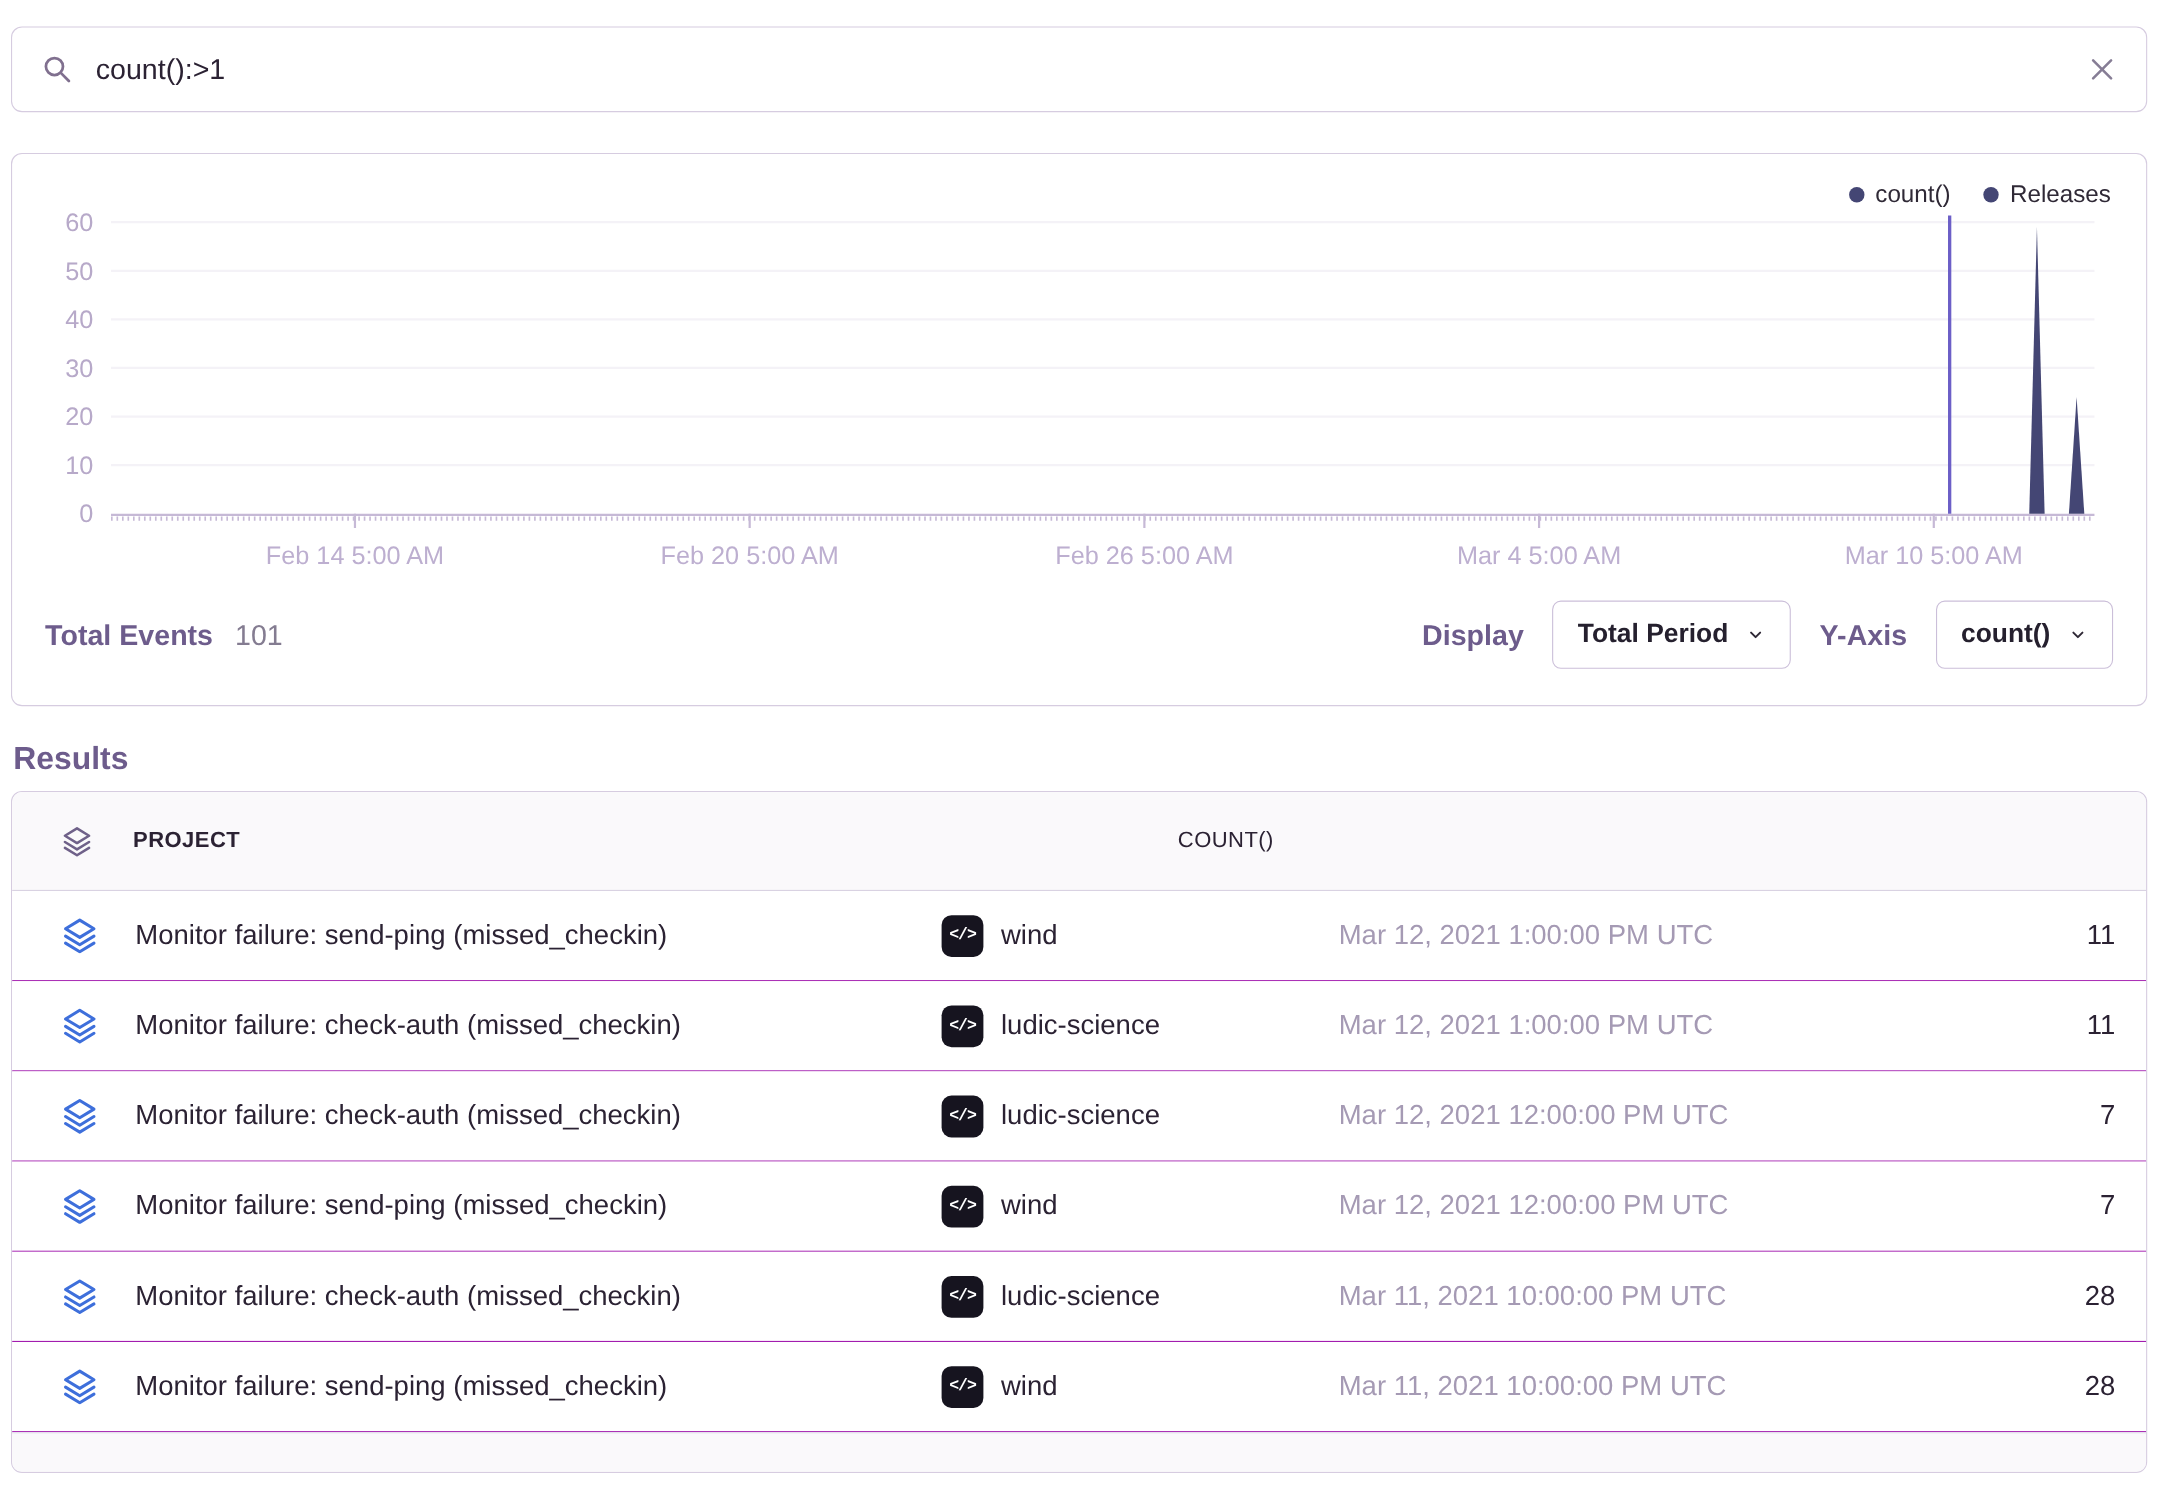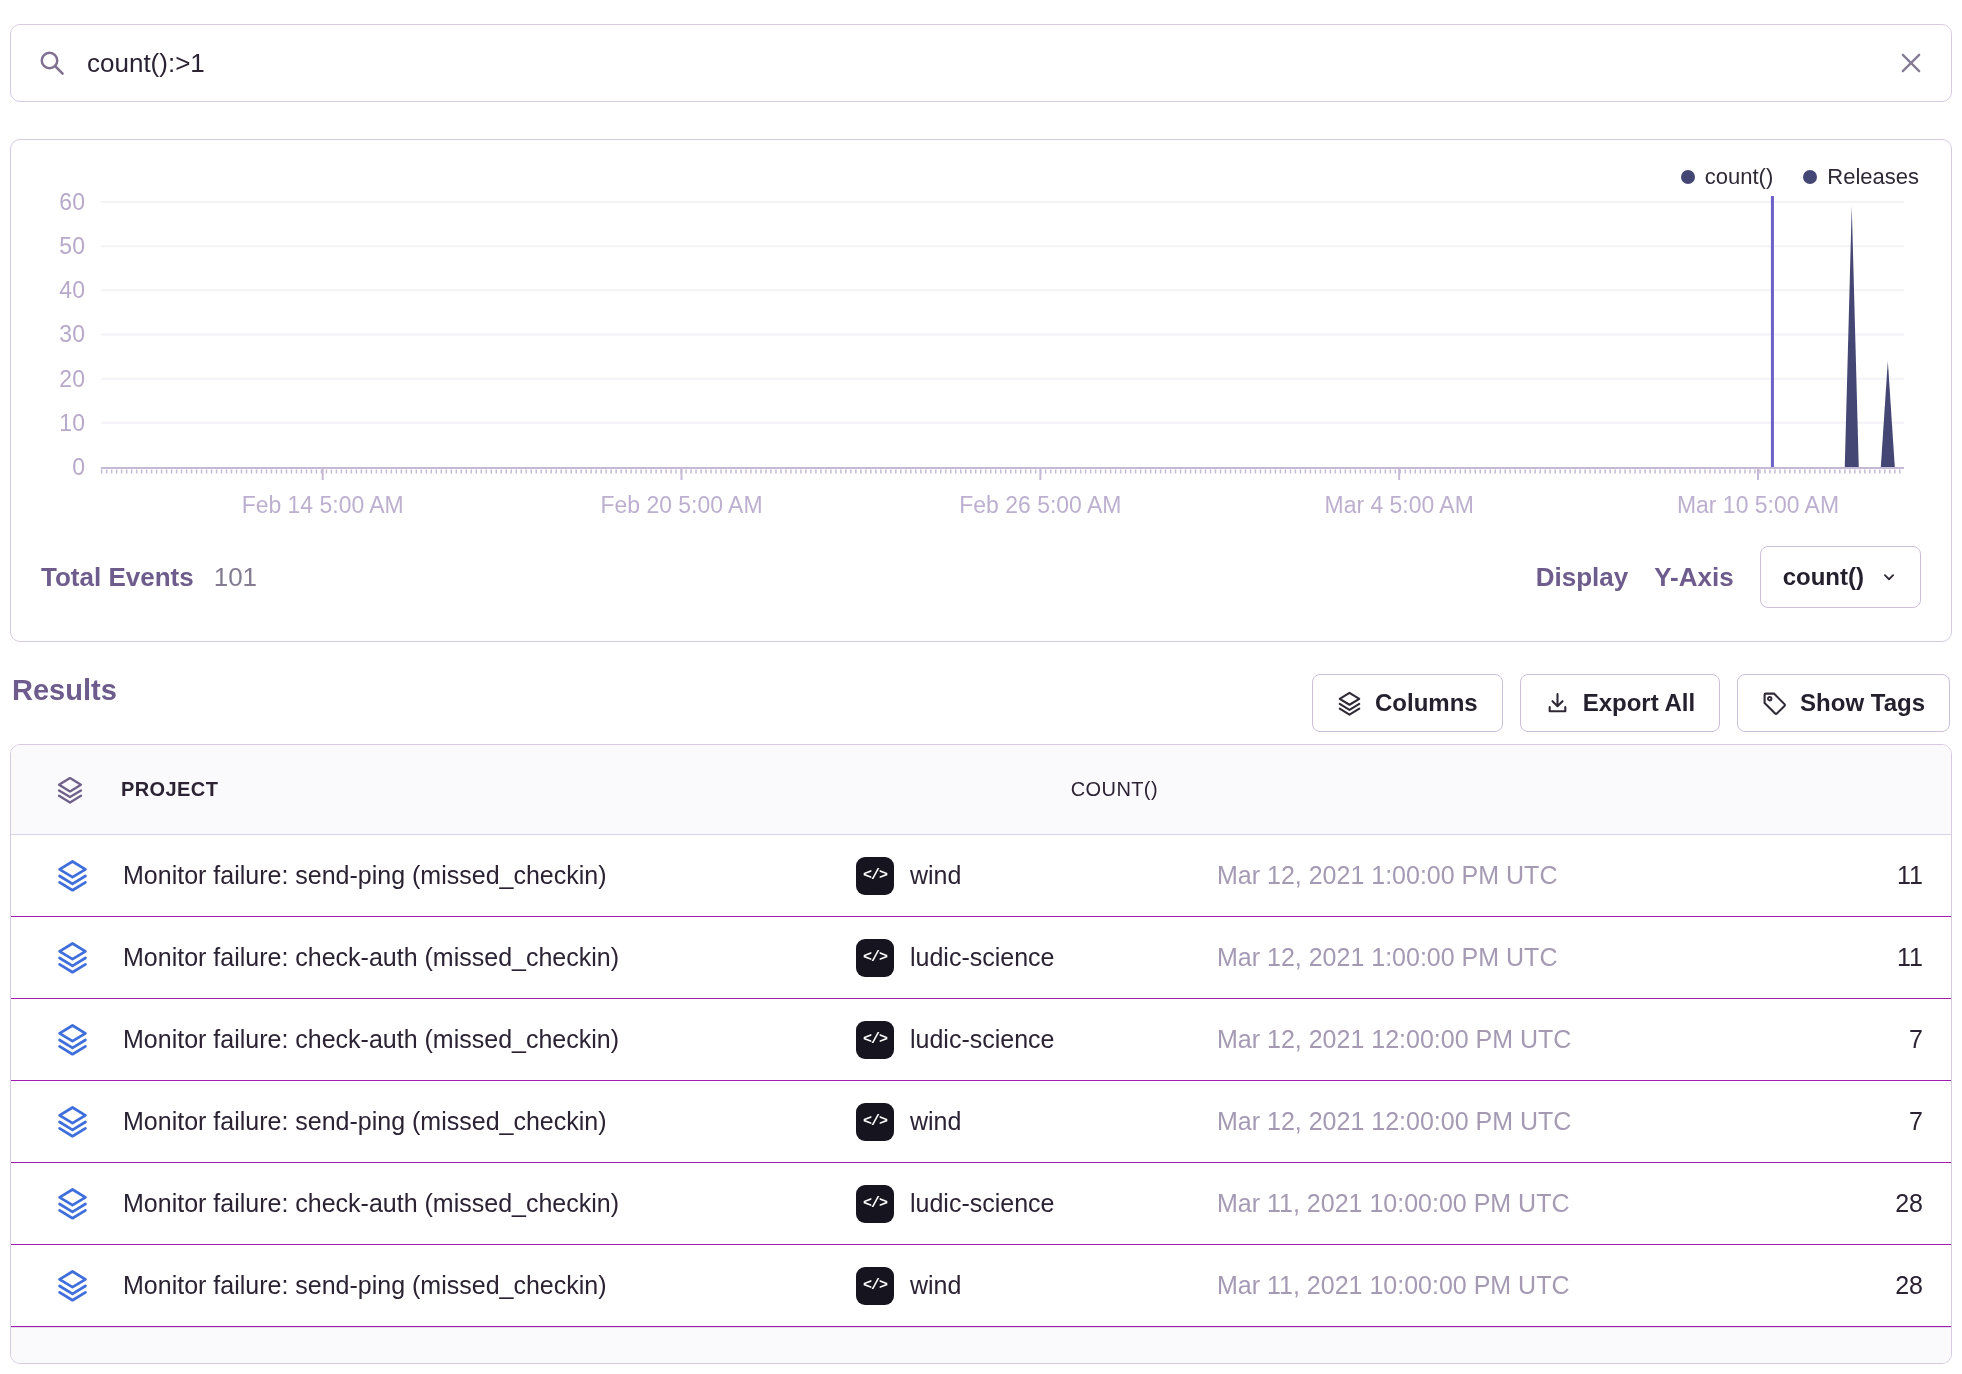--- a/index.html
+++ b/index.html
@@ -139,53 +139,39 @@
       <polygon points="1835.655,327 1842.655,66.41666666666669 1849.655,327" fill="#444674"></polygon>
       <polygon points="1871.7549999999999,327 1878.7549999999999,221 1885.7549999999999,327" fill="#444674"></polygon>
     </svg>
   <div class="chart-footer">
     <div class="total-events">
       <span class="label-strong">Total Events</span>
       <span class="muted-value">101</span>
     </div>
     <div class="controls">
       <span class="label-strong">Display</span>
+      <button class="dropdown">
+        <span>Total Period</span>
+        <svg class="chev" width="18" height="18">
+            <use href="#i-chevron-down"></use>
+          </svg>
+      </button>
       <span class="label-strong">Y-Axis</span>
       <button class="dropdown">
         <span>count()</span>
         <svg class="chev" width="18" height="18">
             <use href="#i-chevron-down"></use>
           </svg>
       </button>
     </div>
   </div>
 </div>
 
 <div class="results-row">
   <span class="results-title">Results</span>
-  <div class="btn-group">
-    <button class="btn">
-      <svg width="25" height="25">
-          <use href="#i-stack"></use>
-        </svg>
-      <span>Columns</span>
-    </button>
-    <button class="btn">
-      <svg width="25" height="25">
-          <use href="#i-download"></use>
-        </svg>
-      <span>Export All</span>
-    </button>
-    <button class="btn">
-      <svg width="25" height="25">
-          <use href="#i-tag"></use>
-        </svg>
-      <span>Show Tags</span>
-    </button>
-  </div>
 </div>
 
 <div class="card table-card">
   <div class="grid-row thead">
     <span class="icon-cell">
         <svg class="stack-purple" width="28" height="28">
           <use href="#i-stack"></use>
         </svg>
       </span>
     <span class="hcell project-cell">PROJECT</span>

